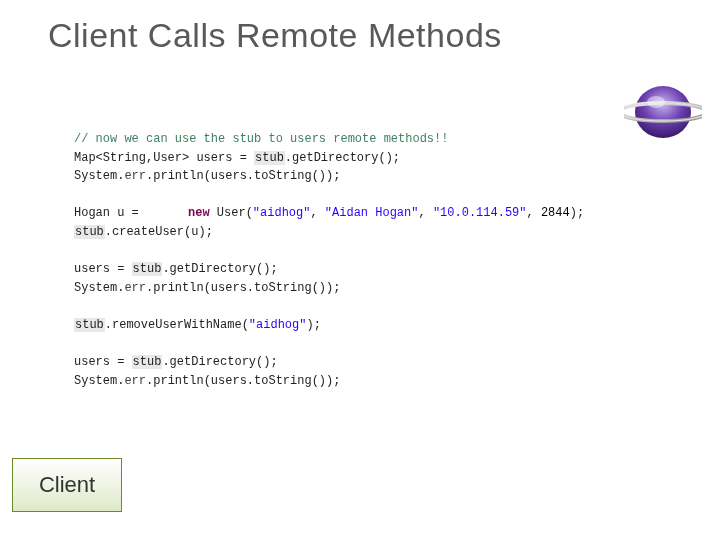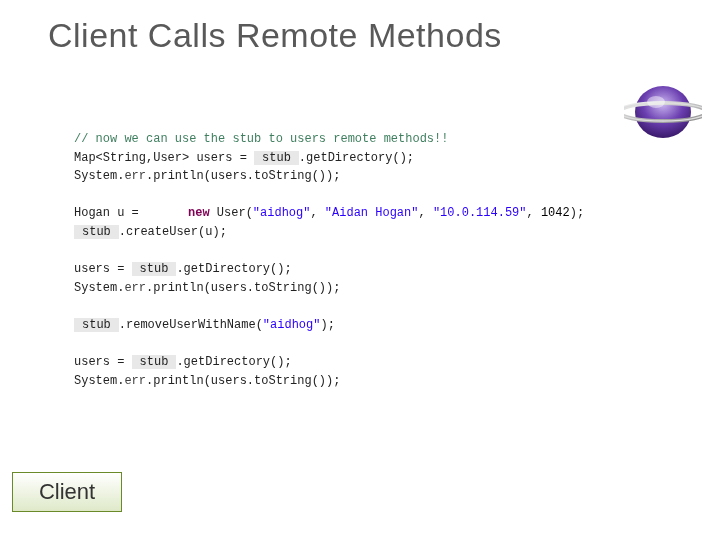--- a/index.html
+++ b/index.html
@@ -34,28 +34,28 @@
     font-family: Consolas, "Courier New", monospace;
     font-size: 12px;
     line-height: 1.55;
     color: #222;
     white-space: pre;
   }
   .c-comment { color: #3f7f5f; }
   .c-kw      { color: #7f0055; font-weight: bold; margin-left: 42px; }
   .c-str     { color: #2a00ff; }
   .c-num     { color: #000; }
-  .c-stub    { background: #e8e8e8; padding: 0 8px; }
+  .c-stub    { background: #e8e8e8; padding: 0 1px; }
   .c-err     { color: #404040; }
   .client-box {
     position: absolute;
     left: 12px;
     bottom: 28px;
     width: 110px;
-    height: 40px;
+    height: 54px;
     border: 1px solid #6a8a2a;
     background: linear-gradient(to bottom, #ffffff 0%, #dfe9c9 100%);
     display: flex;
     align-items: center;
     justify-content: center;
     font-family: "Segoe UI", Arial, sans-serif;
     font-size: 22px;
     font-weight: 400;
     color: #333;
   }
@@ -83,21 +83,21 @@
   <ellipse cx="39" cy="32" rx="44" ry="9" fill="none" stroke="#ddd" stroke-width="1.5"></ellipse>
   <path d="M12 32 a27 26 0 0 1 54 0" fill="none"></path>
   <ellipse cx="32" cy="22" rx="9" ry="6" fill="rgba(255,255,255,0.45)"></ellipse>
 </svg>
 </div>
 
 <div class="code"><span class="c-comment">// now we can use the stub to users remote methods!!</span>
 <span>Map&lt;String,User&gt; users = </span><span class="c-stub">stub</span><span>.getDirectory();</span>
 <span>System.</span><span class="c-err">err</span><span>.println(users.toString());</span>
 
-<span>Hogan u = </span><span class="c-kw">new</span><span> User(</span><span class="c-str">"aidhog"</span><span>, </span><span class="c-str">"Aidan Hogan"</span><span>, </span><span class="c-str">"10.0.114.59"</span><span>, </span><span class="c-num">1042</span><span>);</span>
+<span>Hogan u = </span><span class="c-kw">new</span><span> User(</span><span class="c-str">"aidhog"</span><span>, </span><span class="c-str">"Aidan Hogan"</span><span>, </span><span class="c-str">"10.0.114.59"</span><span>, </span><span class="c-num">2844</span><span>);</span>
 <span class="c-stub">stub</span><span>.createUser(u);</span>
 
 <span>users = </span><span class="c-stub">stub</span><span>.getDirectory();</span>
 <span>System.</span><span class="c-err">err</span><span>.println(users.toString());</span>
 
 <span class="c-stub">stub</span><span>.removeUserWithName(</span><span class="c-str">"aidhog"</span><span>);</span>
 
 <span>users = </span><span class="c-stub">stub</span><span>.getDirectory();</span>
 <span>System.</span><span class="c-err">err</span><span>.println(users.toString());</span></div>
 

